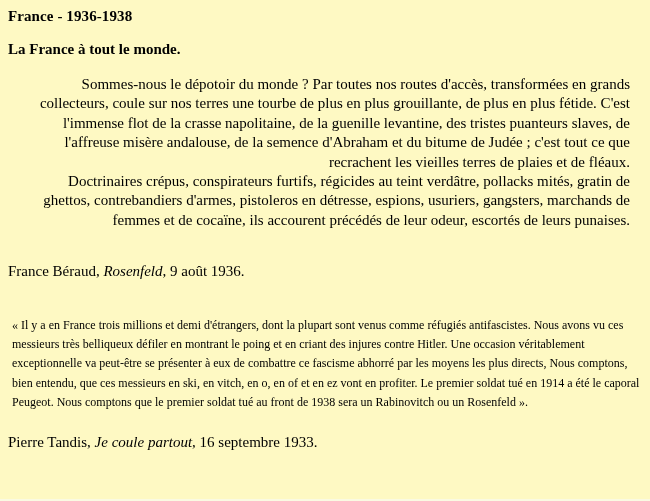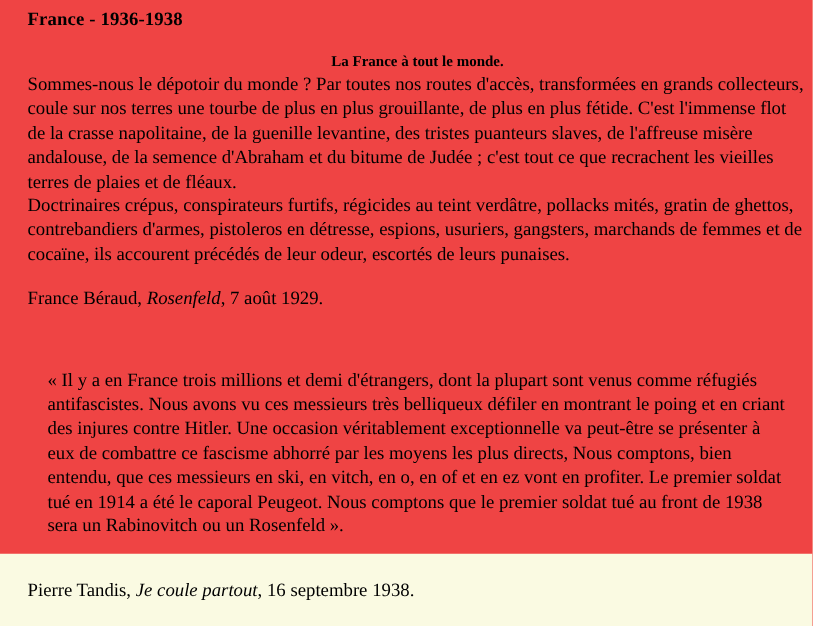--- a/index.html
+++ b/index.html
@@ -11,66 +11,65 @@
     width: 650px;
     height: 501px;
     background: #fafae2;
     font-family: "Liberation Serif", "DejaVu Serif", serif;
     color: #000000;
     overflow: hidden;
   }
   .page {
     box-sizing: border-box;
     width: 650px;
-    height: 443px;
-    padding: 7px 4px 0 22px;
-    background: #ef4444;
+    height: 499px;
+    padding: 7px 4px 0 8px;
+    background: #fef9c3;
   }
   .doc-title {
     font-size: 15px;
     font-weight: bold;
     line-height: 19px;
     margin: 0 0 0 0;
     letter-spacing: 0.1px;
   }
   .spacer-sm {
     height: 13px;
   }
   .spacer-md {
     height: 16px;
   }
   .spacer-lg {
     height: 30px;
   }
   .subhead {
-    font-size: 12px;
+    font-size: 15px;
     font-weight: bold;
     line-height: 20px;
     margin: 0;
-    text-align: center;
   }
   .body-block {
     font-size: 15px;
     line-height: 19.4px;
-    margin: 0;
-    text-align: left;
+    margin: 16px;
+    text-align: right;
     white-space: normal;
   }
   .body-block .para {
     margin: 0;
   }
   .attribution {
     font-size: 15px;
     line-height: 19.4px;
     margin: 0;
   }
   .quote-block {
-    font-size: 15px;
+    font-size: 12px;
     line-height: 19.4px;
-    margin: 16px;
+    margin: 4px;
     max-width: 644px;
   }
   em.work {
     font-style: italic;
   }
 </style>
 </head>
 <body>
 
 <div class="page">
@@ -82,26 +81,26 @@
   <div class="subhead">La France à tout le monde.</div>
 
   <div class="body-block">
     <div class="para">Sommes-nous le dépotoir du monde ? Par toutes nos routes d'accès, transformées en grands collecteurs, coule sur nos terres une tourbe de plus en plus grouillante, de plus en plus fétide. C'est l'immense flot de la crasse napolitaine, de la guenille levantine, des tristes puanteurs slaves, de l'affreuse misère andalouse, de la semence d'Abraham et du bitume de Judée ; c'est tout ce que recrachent les vieilles terres de plaies et de fléaux.</div>
     <div class="para">Doctrinaires crépus, conspirateurs furtifs, régicides au teint verdâtre, pollacks mités, gratin de ghettos, contrebandiers d'armes, pistoleros en détresse, espions, usuriers, gangsters, marchands de femmes et de cocaïne, ils accourent précédés de leur odeur, escortés de leurs punaises.</div>
   </div>
 
   <div class="spacer-md"></div>
 
   <div class="attribution">
-    <span>France Béraud, </span><em class="work">Rosenfeld</em><span>, 7 août 1929.</span>
+    <span>France Béraud, </span><em class="work">Rosenfeld</em><span>, 9 août 1936.</span>
   </div>
 
   <div class="spacer-lg"></div>
 
   <div class="quote-block">« Il y a en France trois millions et demi d'étrangers, dont la plupart sont venus comme réfugiés antifascistes. Nous avons vu ces messieurs très belliqueux défiler en montrant le poing et en criant des injures contre Hitler. Une occasion véritablement exceptionnelle va peut-être se présenter à eux de combattre ce fascisme abhorré par les moyens les plus directs, Nous comptons, bien entendu, que ces messieurs en ski, en vitch, en o, en of et en ez vont en profiter. Le premier soldat tué en 1914 a été le caporal Peugeot. Nous comptons que le premier soldat tué au front de 1938 sera un Rabinovitch ou un Rosenfeld ».</div>
 
   <div class="spacer-md"></div>
 
   <div class="attribution">
-    <span>Pierre Tandis, </span><em class="work">Je coule partout</em><span>, 16 septembre 1938.</span>
+    <span>Pierre Tandis, </span><em class="work">Je coule partout</em><span>, 16 septembre 1933.</span>
   </div>
 
 </div>
 
 </body></html>

